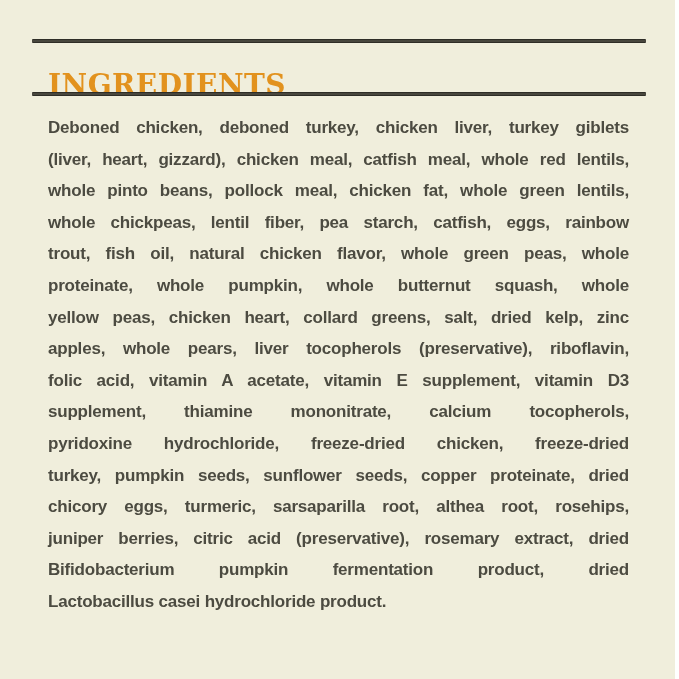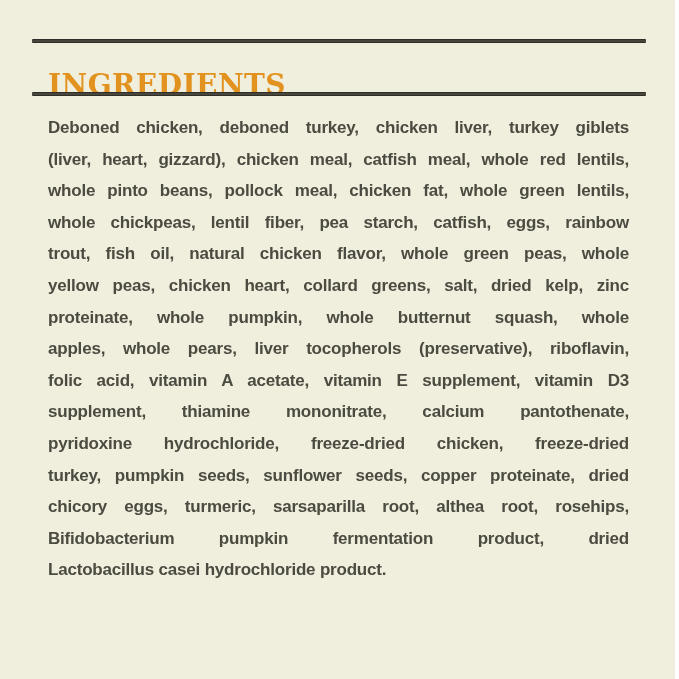--- a/index.html
+++ b/index.html
@@ -67,25 +67,26 @@
 
   <div class="rule rule-mid"></div>
 
   <div class="ingredients-text">
 
   <div class="ingredient-line">Deboned chicken, deboned turkey, chicken liver, turkey giblets</div>
       <div class="ingredient-line">(liver, heart, gizzard), chicken meal, catfish meal, whole red lentils,</div>
       <div class="ingredient-line">whole pinto beans, pollock meal, chicken fat, whole green lentils,</div>
       <div class="ingredient-line">whole chickpeas, lentil fiber, pea starch, catfish, eggs, rainbow</div>
       <div class="ingredient-line">trout, fish oil, natural chicken flavor, whole green peas, whole</div>
+      <div class="ingredient-line">proteinate, whole pumpkin, whole butternut squash, whole</div>
       <div class="ingredient-line">yellow peas, chicken heart, collard greens, salt, dried kelp, zinc</div>
-      <div class="ingredient-line">proteinate, whole pumpkin, whole butternut squash, whole</div>
       <div class="ingredient-line">apples, whole pears, liver tocopherols (preservative), riboflavin,</div>
       <div class="ingredient-line">folic acid, vitamin A acetate, vitamin E supplement, vitamin D3</div>
-      <div class="ingredient-line">supplement, thiamine mononitrate, calcium pantothenate,</div>
+      <div class="ingredient-line">supplement, thiamine mononitrate, calcium tocopherols,</div>
       <div class="ingredient-line">pyridoxine hydrochloride, freeze-dried chicken, freeze-dried</div>
       <div class="ingredient-line">turkey, pumpkin seeds, sunflower seeds, copper proteinate, dried</div>
       <div class="ingredient-line">chicory eggs, turmeric, sarsaparilla root, althea root, rosehips,</div>
+      <div class="ingredient-line">juniper berries, citric acid (preservative), rosemary extract, dried</div>
       <div class="ingredient-line">Bifidobacterium pumpkin fermentation product, dried</div>
       <div class="ingredient-line">Lactobacillus casei hydrochloride product.</div>
     </div>
 
 </div>
 
 </body></html>

